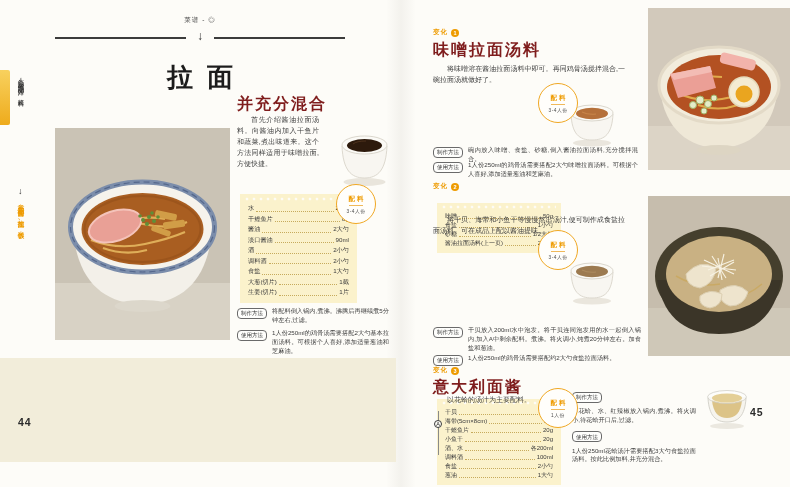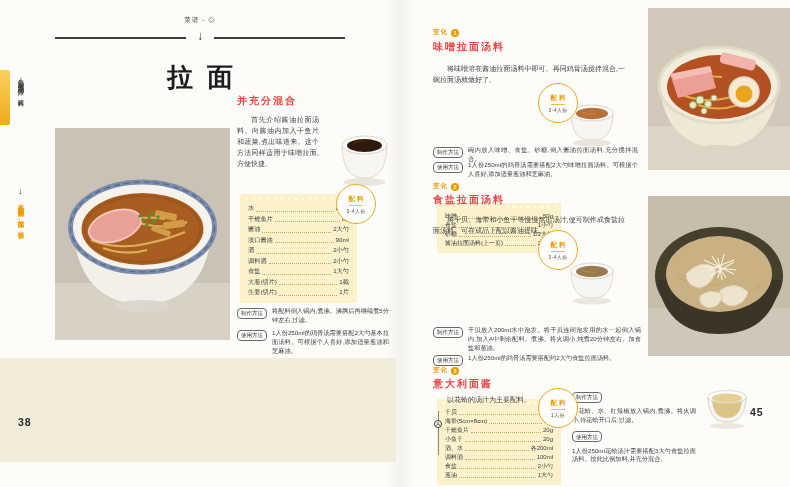--- a/index.html
+++ b/index.html
@@ -23,21 +23,21 @@
   .crumb { font-size:6.5px; color:#4a4a4a; letter-spacing:1px; }
   .hrule { height:2px; background:#3c3c3c; }
   .harrow { font-size:12px; font-weight:bold; color:#2e2e2e; }
   .big-title { font-size:26px; font-weight:bold; color:#1c1c1c; letter-spacing:14px; text-indent:14px; }
 
   .sidebar-tab { background:linear-gradient(180deg,#f8d15e,#eeab1c); border-radius:0 2px 2px 0; }
   .side-black { font-size:6.5px; color:#2a2a2a; }
   .side-arrow { font-size:9px; color:#2a2a2a; }
   .side-orange { font-size:6.5px; color:#ee9b00; font-weight:bold; }
 
-  .sec-title { font-size:10px; font-weight:bold; color:#ef4444; letter-spacing:2px; }
+  .sec-title { font-size:16px; font-weight:bold; color:#7f1d1d; letter-spacing:2px; }
   .para { font-size:7px; line-height:11px; text-align:justify; text-indent:2em; color:#3c3c3c; }
 
   
   .ing-table { background:#fbf2cc; position:relative; padding:9px 8px 5px 8px; }
   .ing-table::before { content:""; position:absolute; left:5px; right:5px; top:2.5px; height:4px;
     background-image:radial-gradient(circle at 2px 2px, #fdfcf6 1.5px, rgba(0,0,0,0) 1.6px);
     background-size:7px 4px; background-repeat:repeat-x; }
   .irow { display:flex; align-items:flex-end; color:#3b3b3b; }
   .t-left .irow { font-size:6.2px; line-height:10.5px; }
   .t-right .irow { font-size:6px; line-height:9px; }
@@ -231,21 +231,21 @@
 
     
     
 
     
 
     
     
   </div>
 
-  <div class="abs pagenum" style="left:18px;top:416px;">38</div>
+  <div class="abs pagenum" style="left:18px;top:416px;">44</div>
 </div>
 
 <div>
 
   <div class="abs" style="left:648px;top:8px;">
     <svg width="142" height="162" viewBox="0 0 142 162">
       <rect width="142" height="162" fill="#d2c9bb"></rect>
       <rect y="118" width="142" height="44" fill="#dcd4c6"></rect>
       <path d="M12 80 C16 122 42 140 71 140 C100 140 126 122 130 80 Z" fill="#efe8d7"></path>
       <ellipse cx="71" cy="142" rx="22" ry="5" fill="#ddd5c3"></ellipse>
@@ -352,21 +352,20 @@
   </div>
   <div class="abs mrow" style="left:433px;top:161px;width:205px;">
     <span class="tag">使用方法</span>
     <span class="mtext">1人份250ml的鸡骨汤需要搭配2大勺味噌拉面汤料。可根据个人喜好,添加适量葱油和芝麻油。</span>
   </div>
 
   <div class="abs variation" style="left:433px;top:182px;">
     <span class="vword">变化</span>
     <span class="vnum">2</span>
   </div>
-  <div class="abs sec-title" style="left:433px;top:193px;">食盐拉面汤料</div>
   <div class="abs para" style="left:433px;top:214px;width:192px;">将干贝、海带和小鱼干等慢慢熬出汤汁,便可制作成食盐拉面汤料。可在成品上配以酱油提味。</div>
 
   <div class="abs badge" style="left:538px;top:230px;">
     <span class="b1">配料</span>
     <span class="bline"></span>
     <span class="b2">3-4人份</span>
   </div>
   <div class="abs ing-table t-right" style="left:437px;top:240px;width:124px;">
     <div class="gbracket"></div>
     <div class="gmark">A</div>

